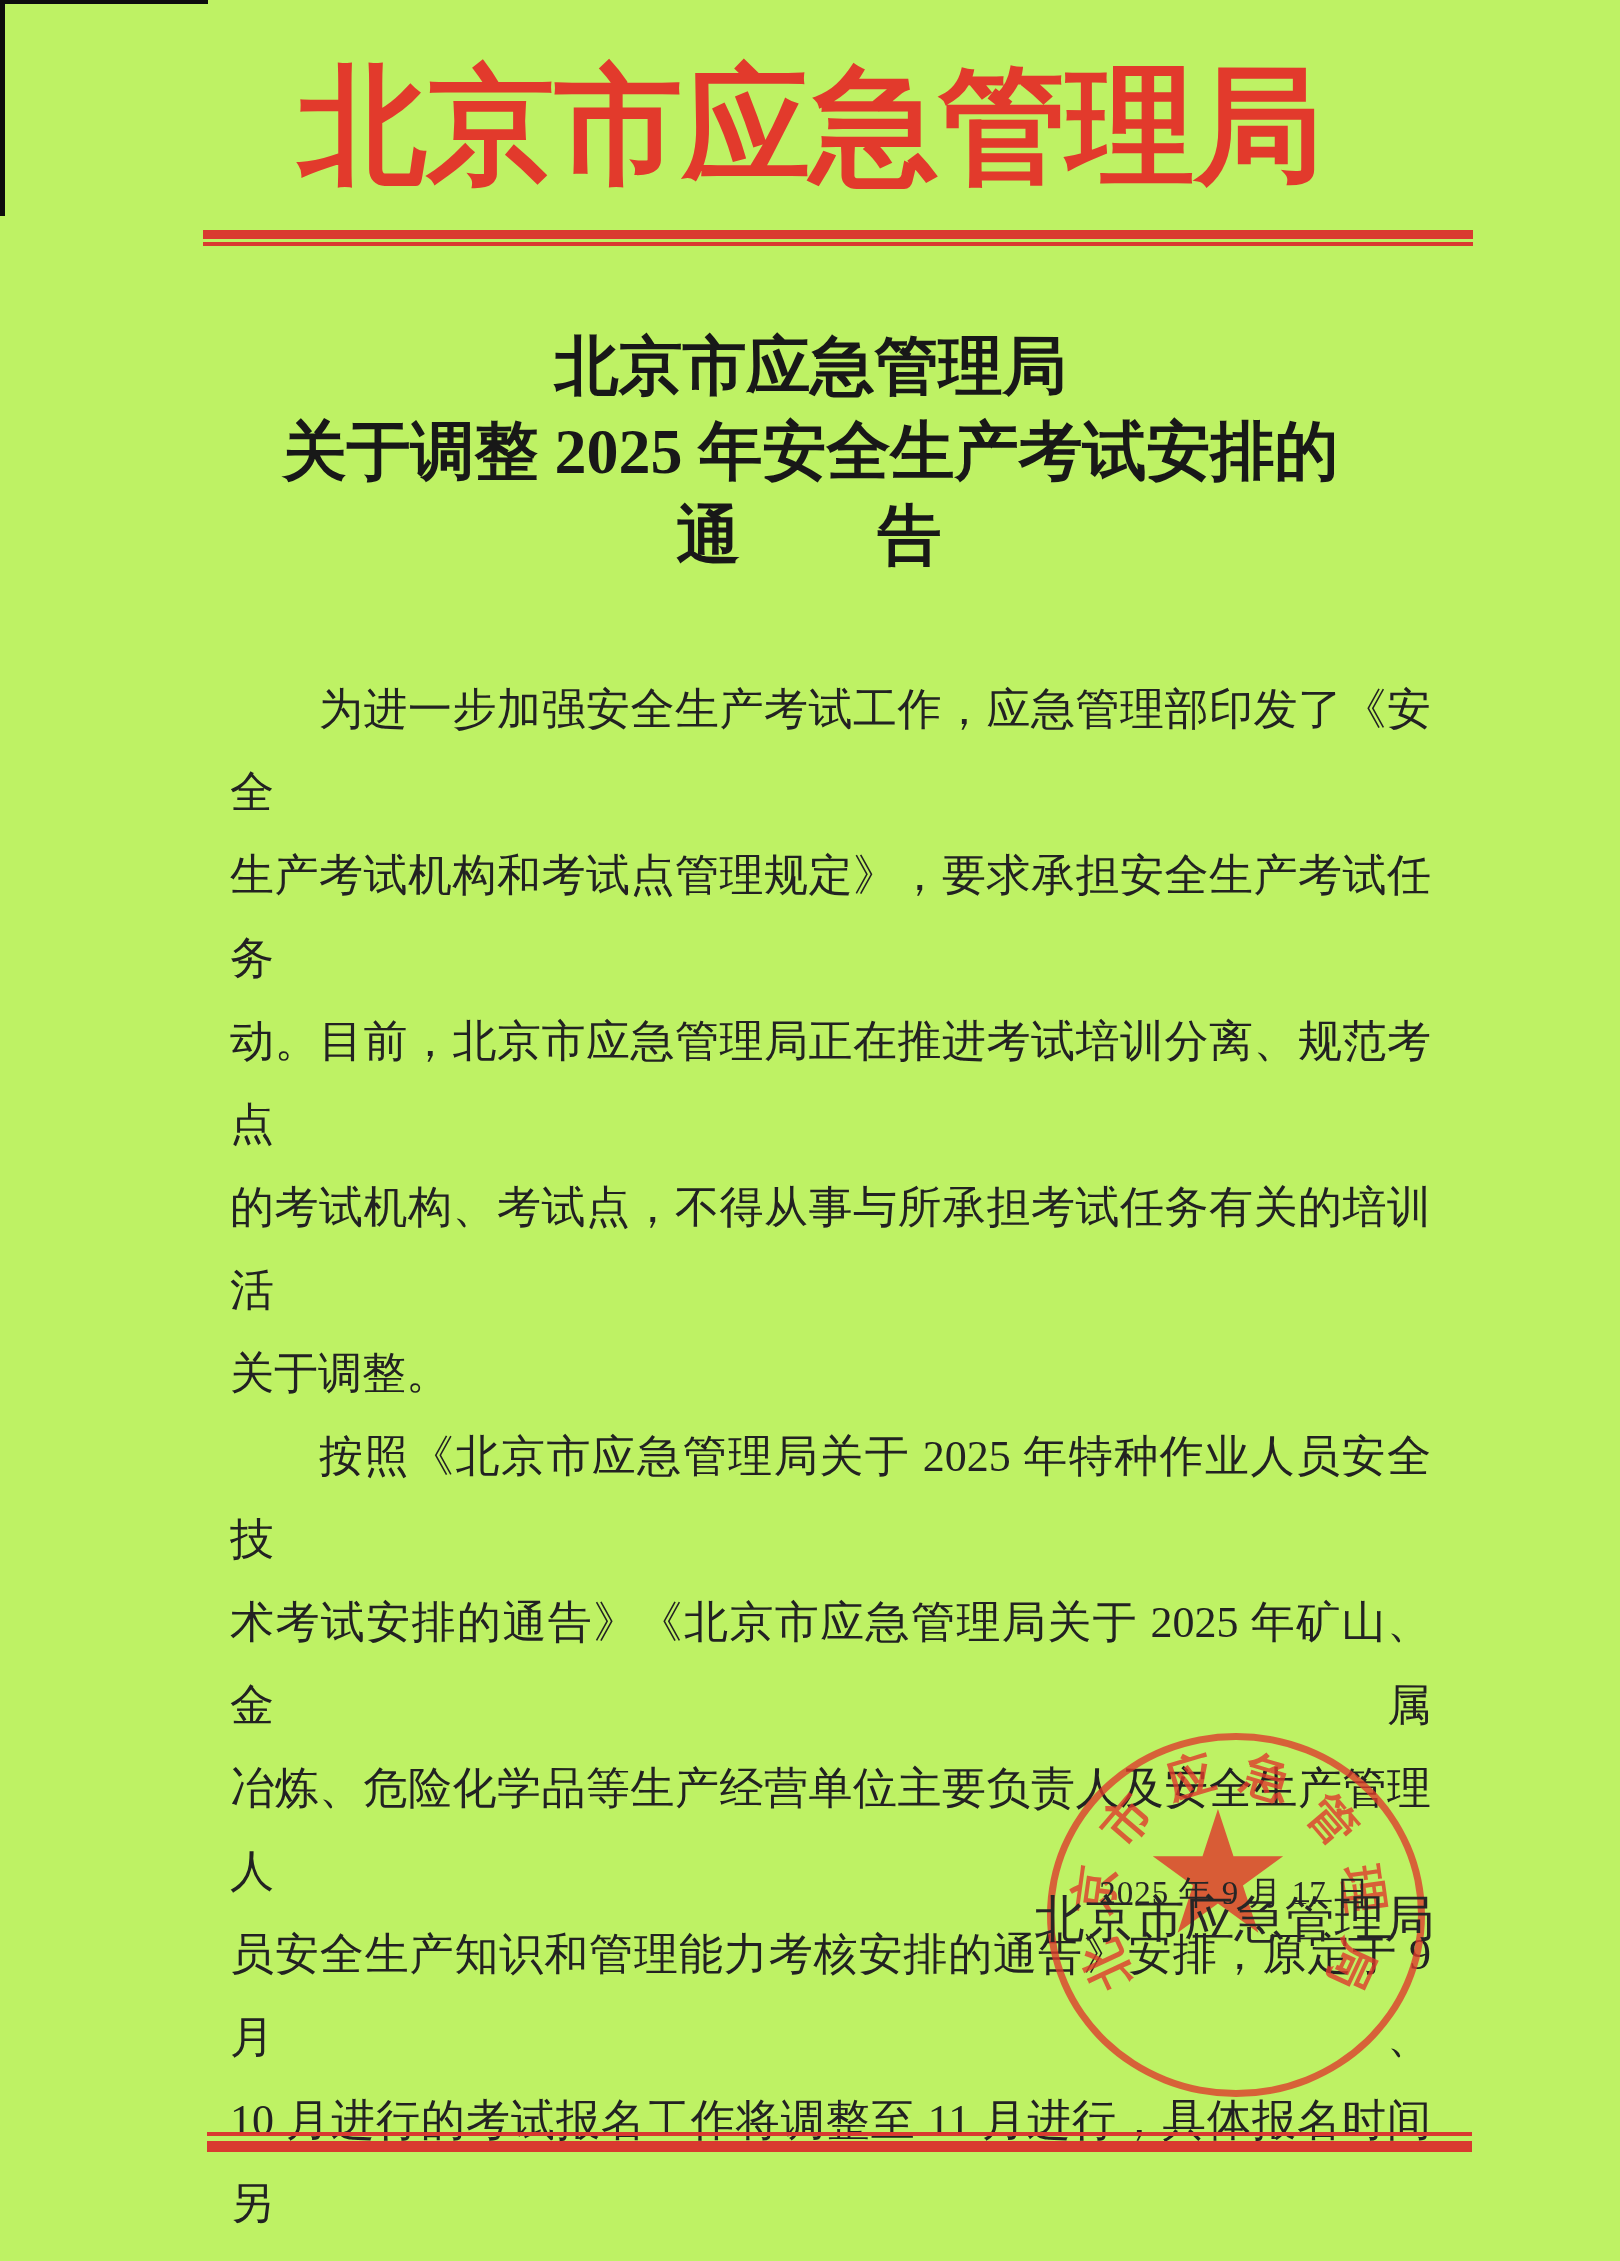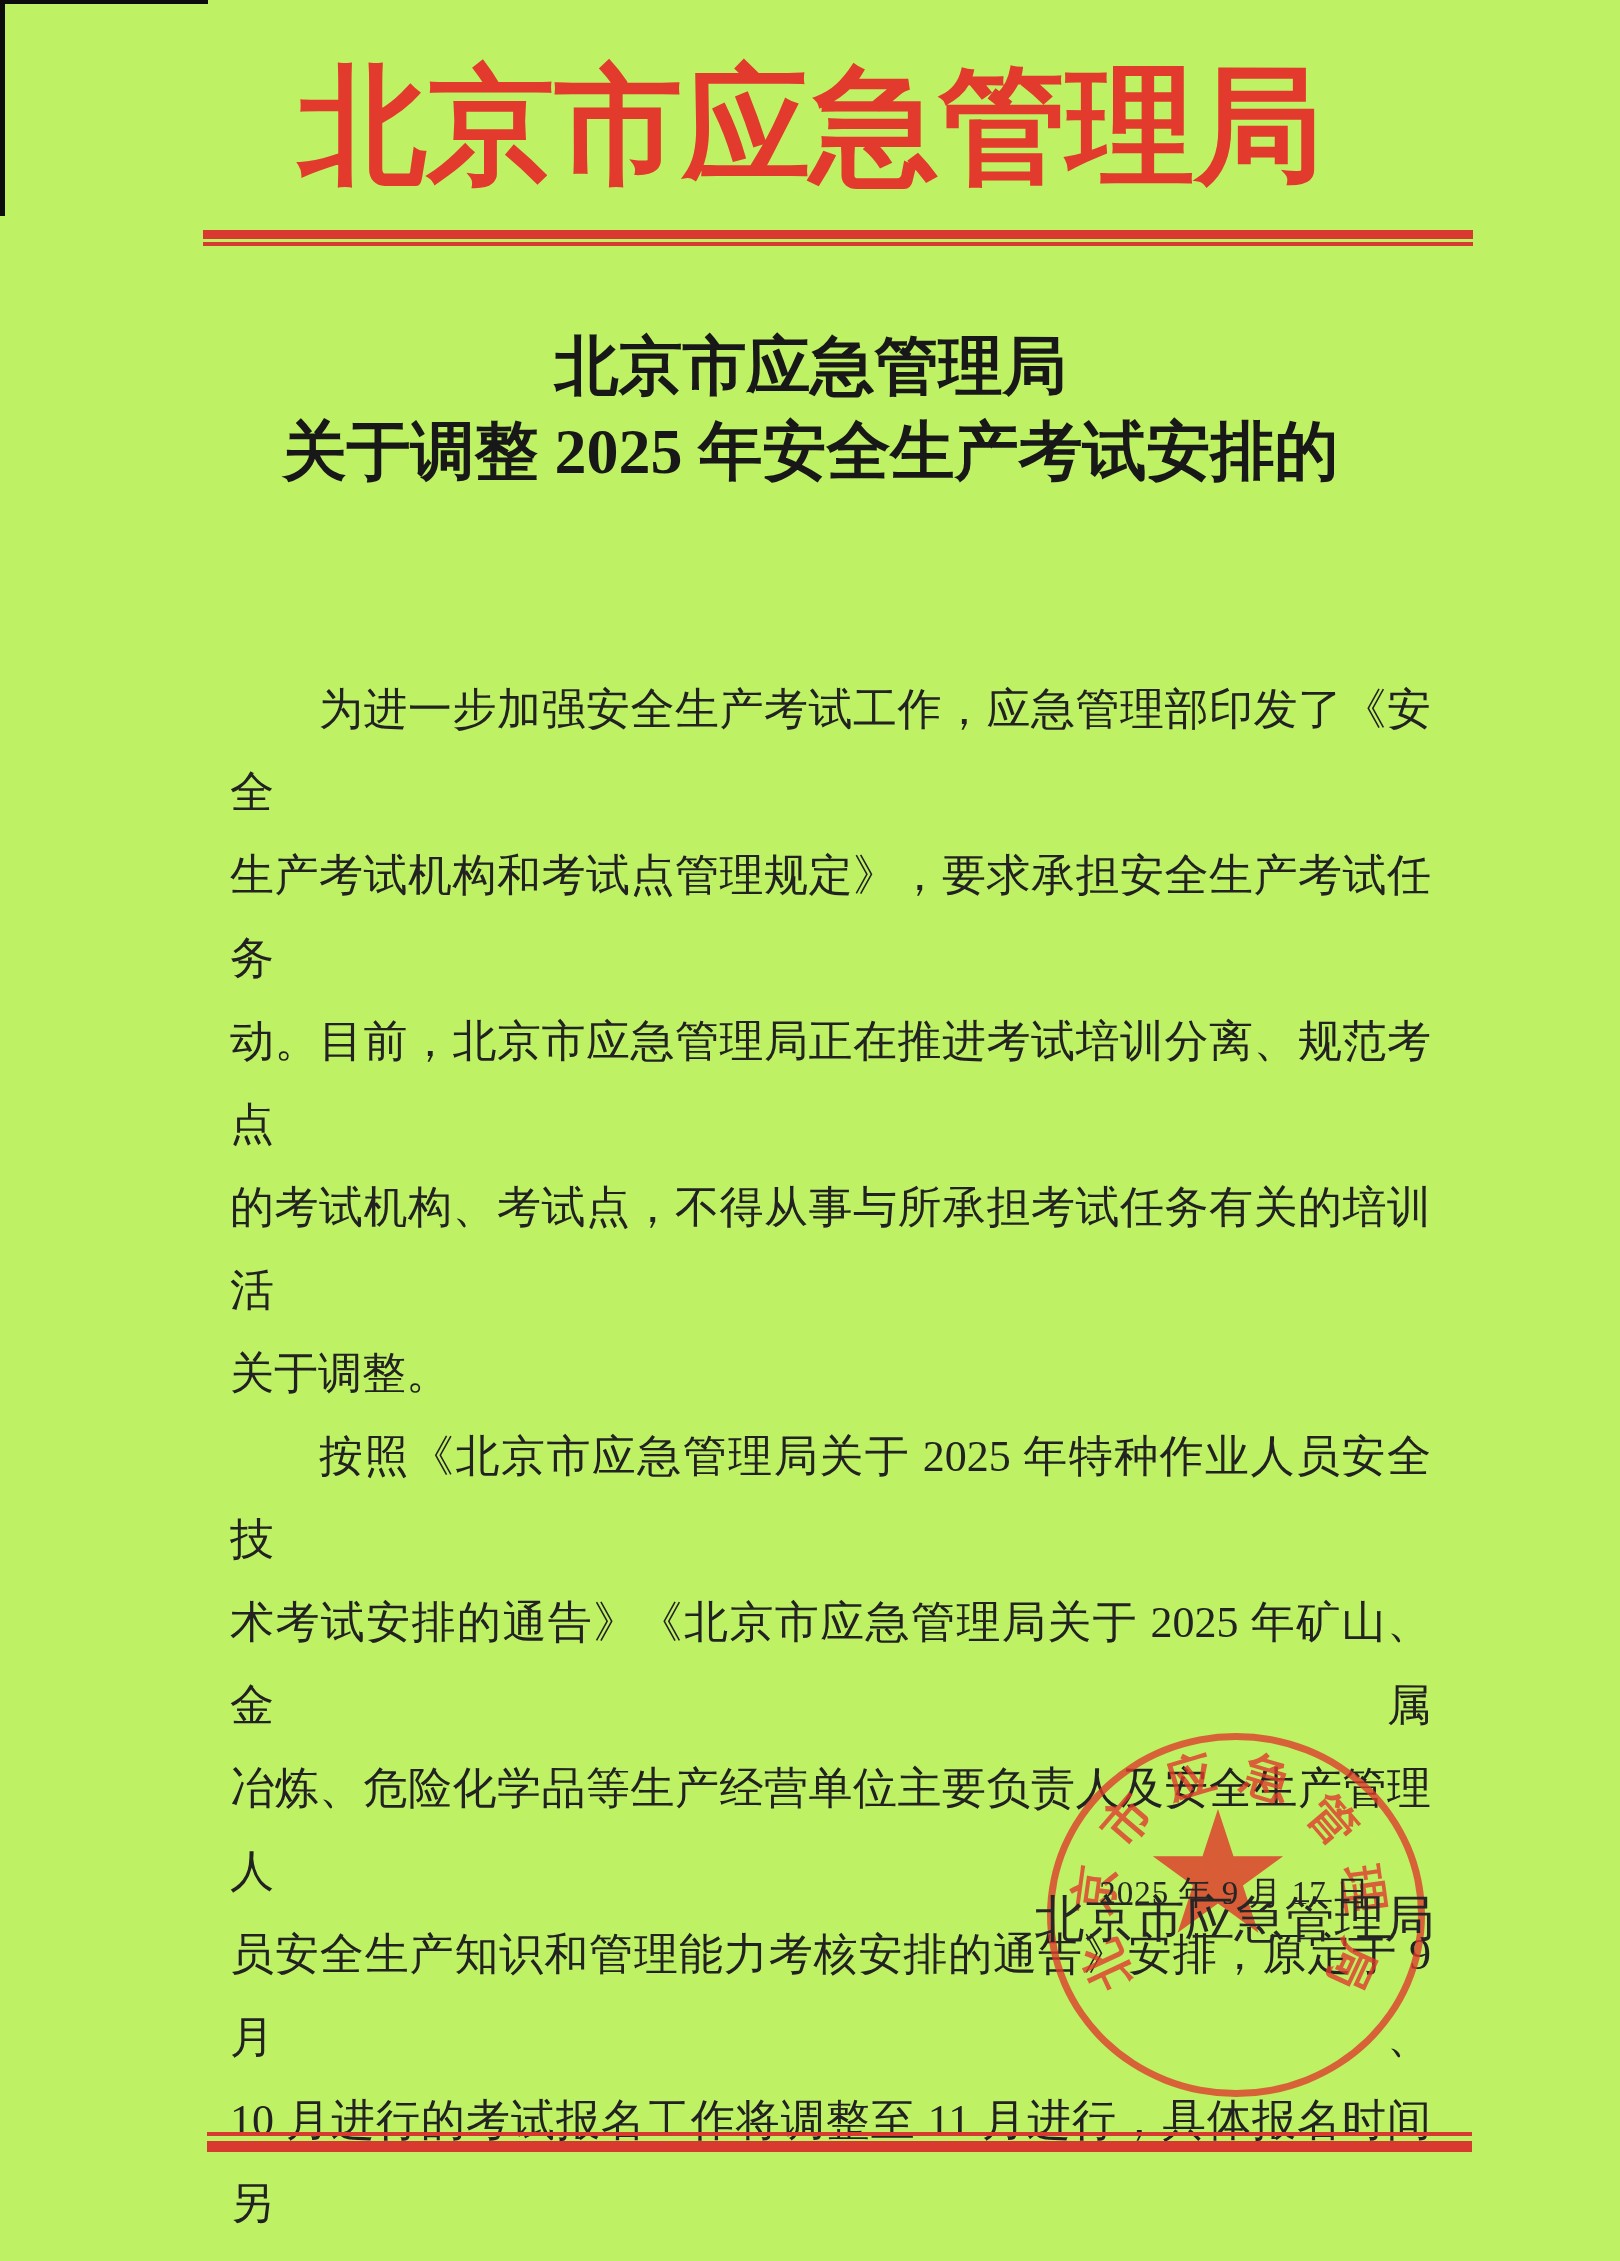--- a/index.html
+++ b/index.html
@@ -104,20 +104,21 @@
   <div class="edge-v"></div>
   <div class="edge-h"></div>
 
   <div class="letterhead">北京市应急管理局</div>
 
   <div class="rule rule-top-thick"></div>
   <div class="rule rule-top-thin"></div>
 
   <div class="doc-title t1">北京市应急管理局</div>
   <div class="doc-title t2">关于调整 2025 年安全生产考试安排的</div>
+  <div class="doc-title t3">通　　告</div>
 
   <div class="body-block">
       <div class="line j indent">为进一步加强安全生产考试工作，应急管理部印发了《安全</div>
       <div class="line j">生产考试机构和考试点管理规定》，要求承担安全生产考试任务</div>
       <div class="line j">动。目前，北京市应急管理局正在推进考试培训分离、规范考点</div>
       <div class="line j">的考试机构、考试点，不得从事与所承担考试任务有关的培训活</div>
       <div class="line">关于调整。</div>
       <div class="line j indent">按照《北京市应急管理局关于 2025 年特种作业人员安全技</div>
       <div class="line j">术考试安排的通告》《北京市应急管理局关于 2025 年矿山、金属</div>
       <div class="line j">冶炼、危险化学品等生产经营单位主要负责人及安全生产管理人</div>

